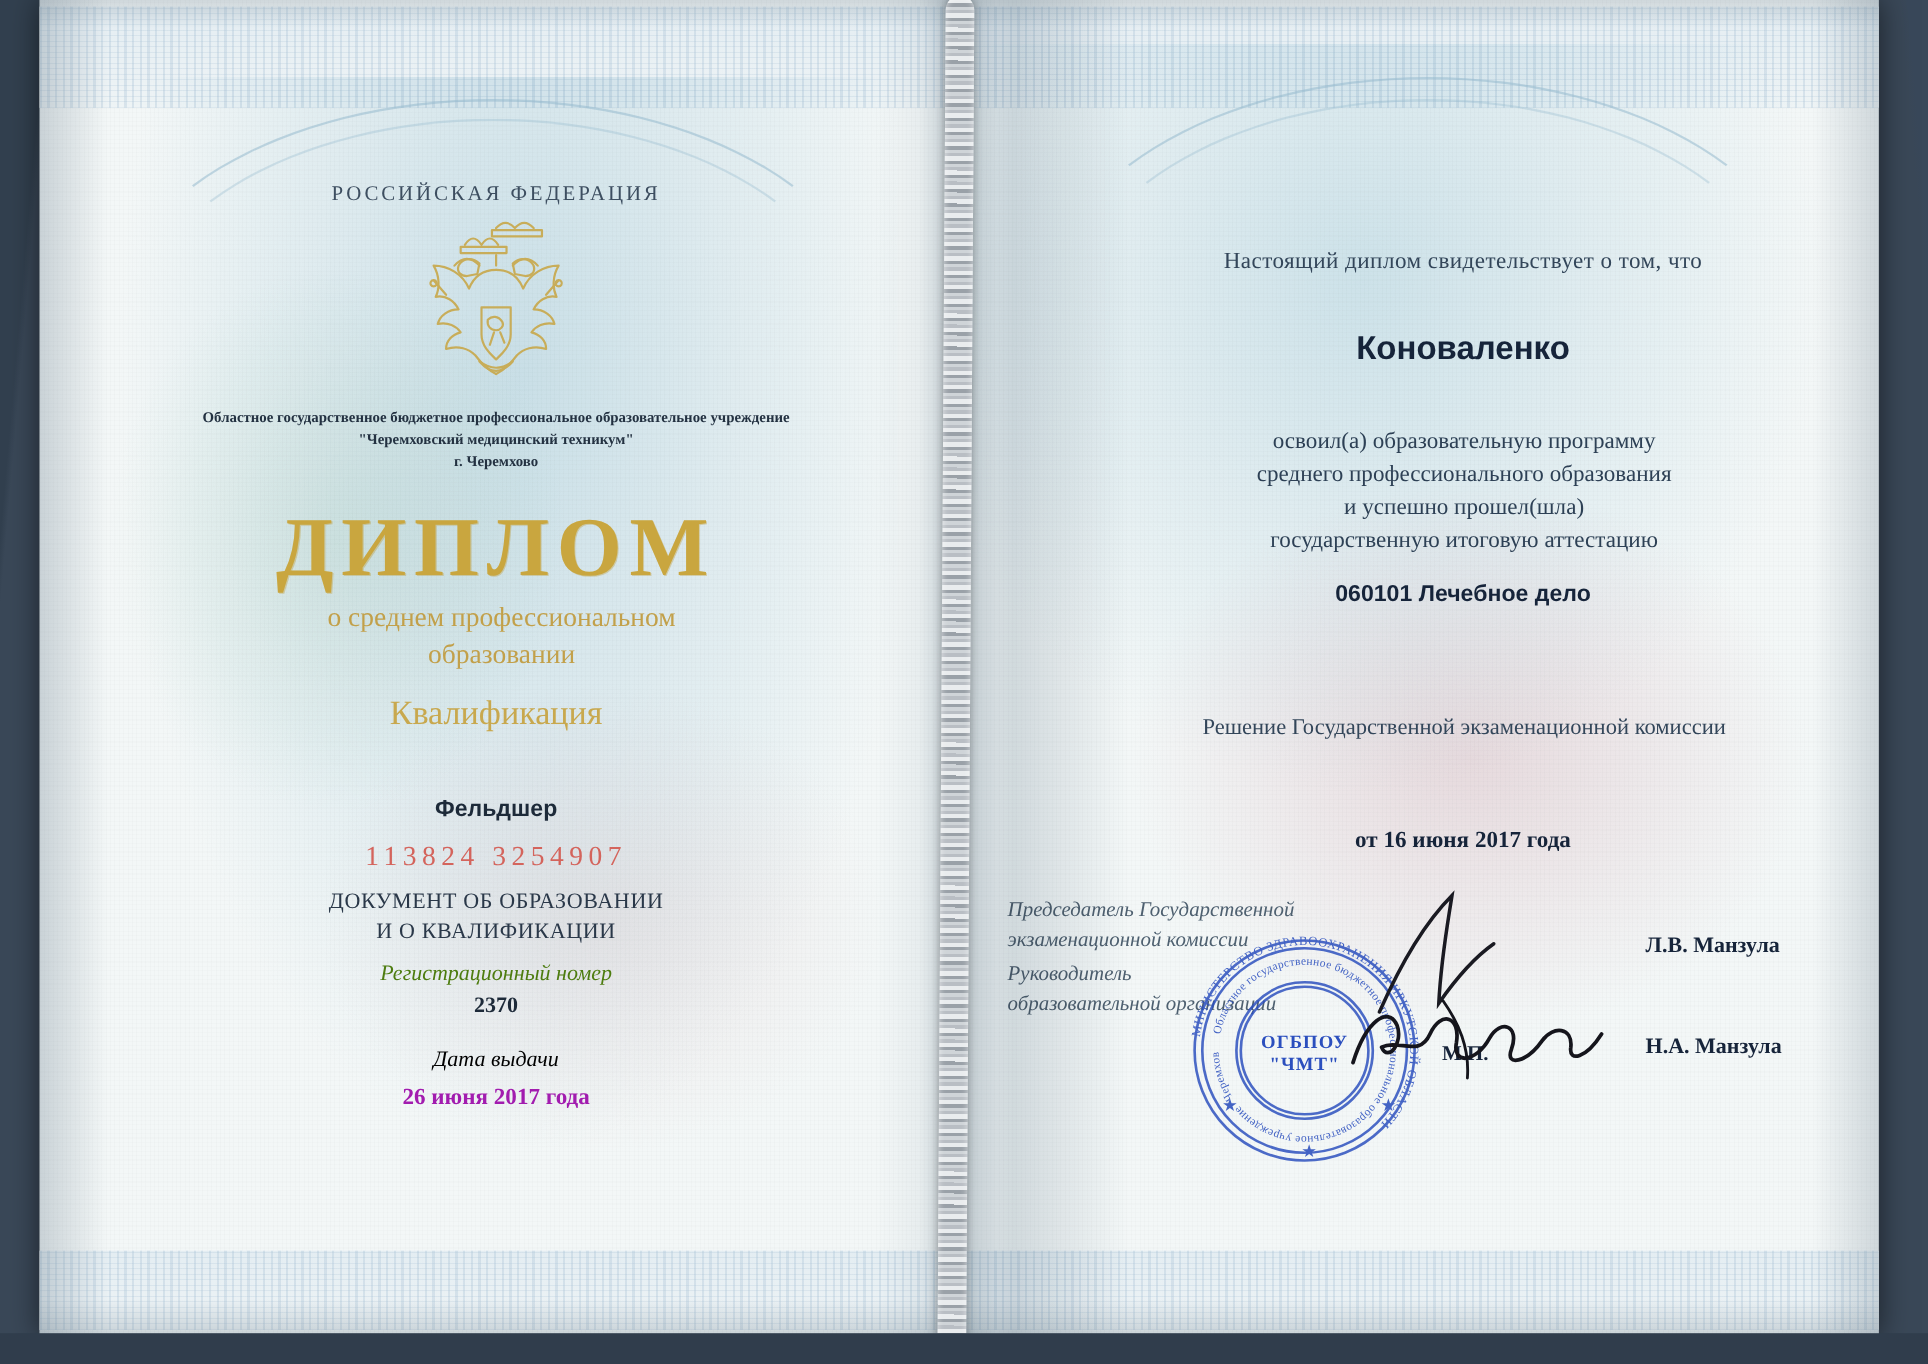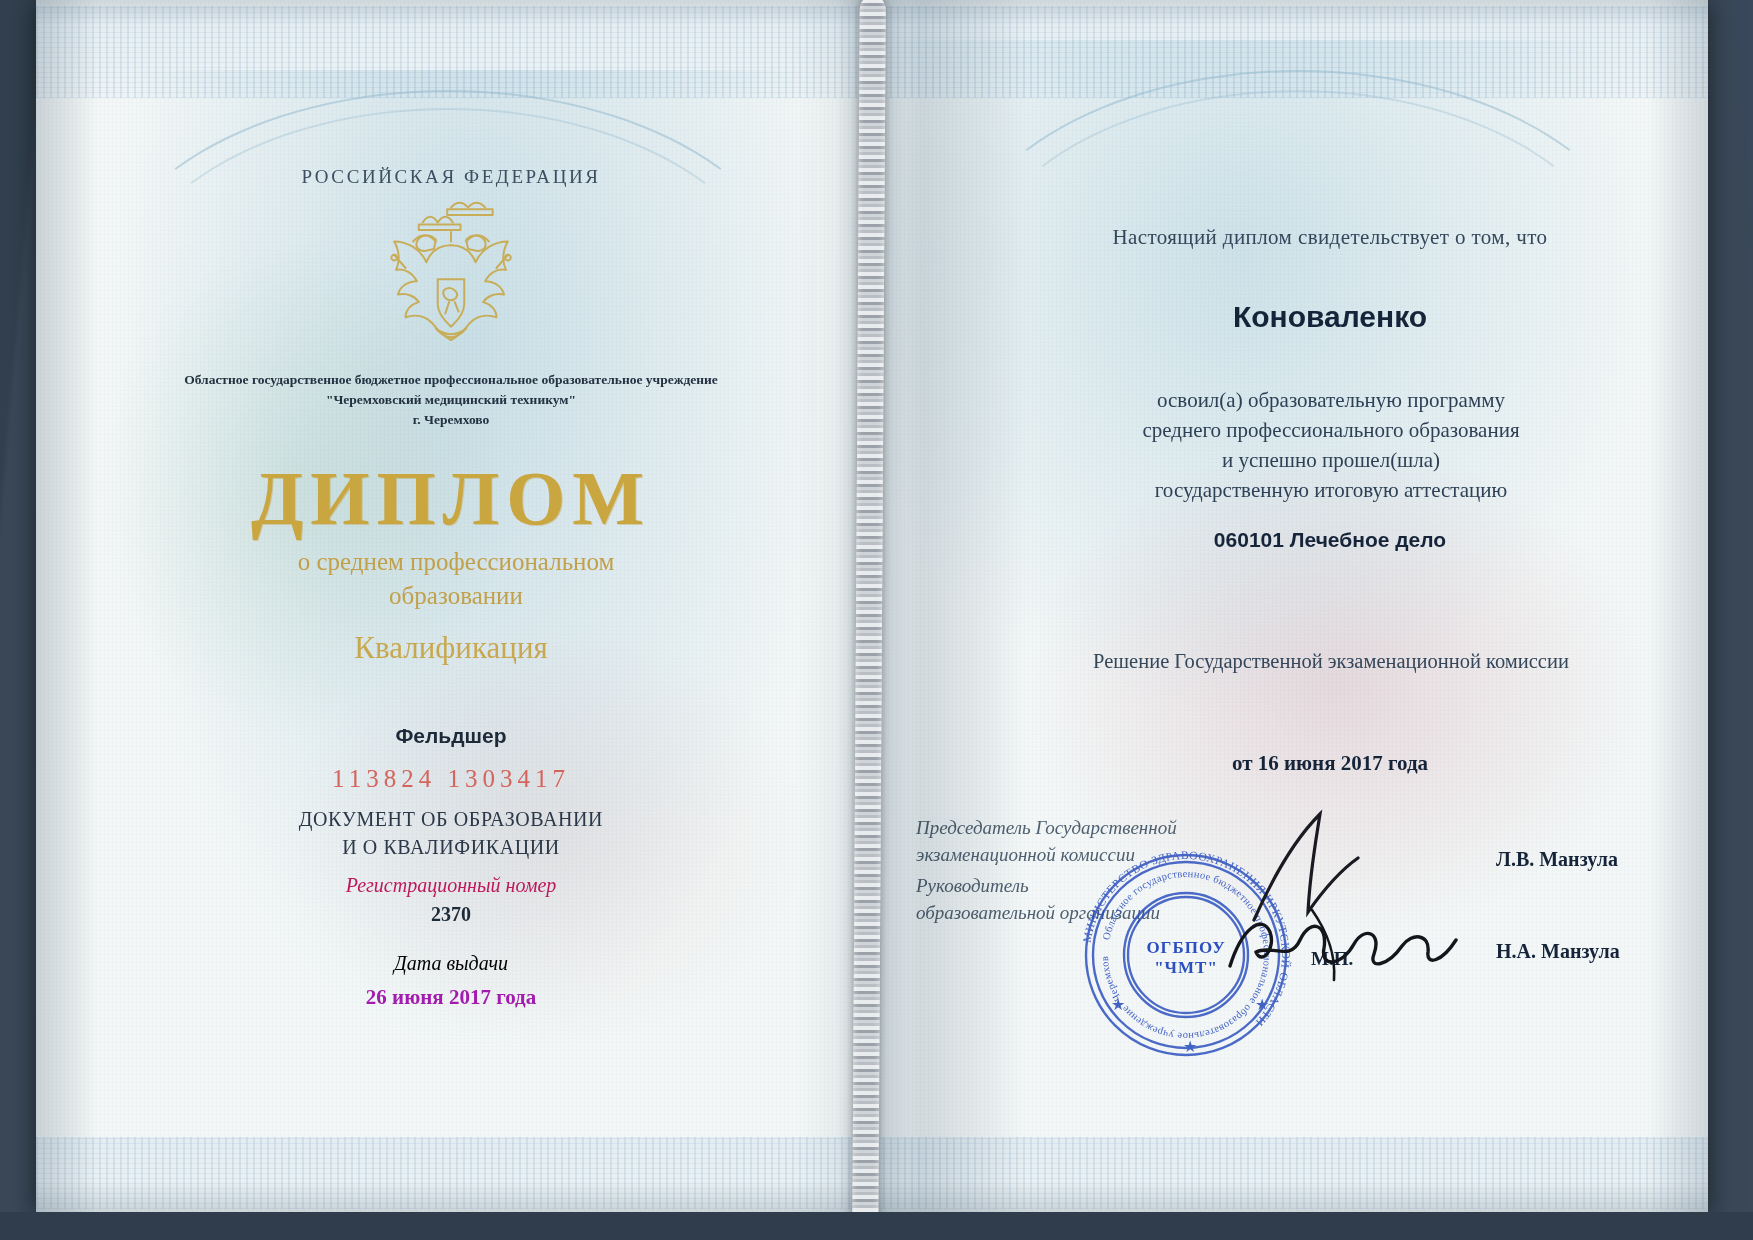--- a/index.html
+++ b/index.html
@@ -195,21 +195,21 @@
   }
   #doc-line {
     left: 100px; width: 630px; top: 805px;
     font-size: 20px; line-height: 28px; letter-spacing: .6px;
     color: #2a3849;
     font-family: "Liberation Serif", serif;
   }
   #reg-label {
     left: 0; right: 0; top: 874px;
     font-size: 20px; font-style: italic;
-    color: #be185d;
+    color: #4d7c0f;
     font-family: "Liberation Serif", serif;
   }
   #reg-value {
     left: 0; right: 0; top: 903px;
     font-size: 20px; font-weight: bold;
     color: #1d2a39;
     font-family: "Liberation Serif", serif;
   }
   #date-label {
     left: 0; right: 0; top: 952px;
@@ -414,21 +414,21 @@
       <div class="t" id="diplom">ДИПЛОМ</div>
 
       <div class="t" id="qual-label">Квалификация</div>
 
       <div class="t" id="subtitle">
         <div>о среднем профессиональном</div>
         <div>образовании</div>
       </div>
       <div class="t" id="qual-value">Фельдшер</div>
 
-      <div class="t" id="blank-number">113824  1303417</div>
+      <div class="t" id="blank-number">113824  3254907</div>
 
       <div class="t" id="doc-line">
         <div>ДОКУМЕНТ ОБ ОБРАЗОВАНИИ</div>
         <div>И О КВАЛИФИКАЦИИ</div>
       </div>
 
       <div class="t" id="reg-label">Регистрационный номер</div>
       <div class="t" id="reg-value">2370</div>
 
       <div class="t" id="date-label">Дата выдачи</div>

